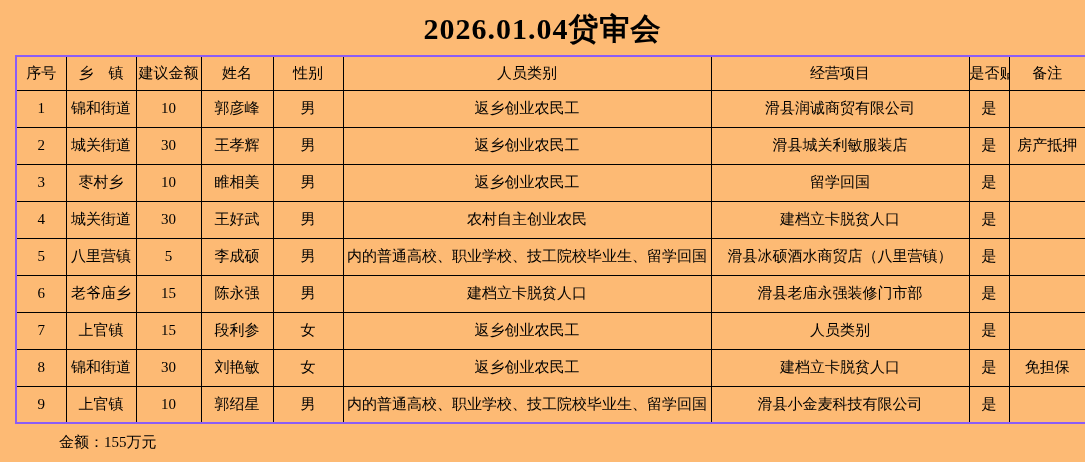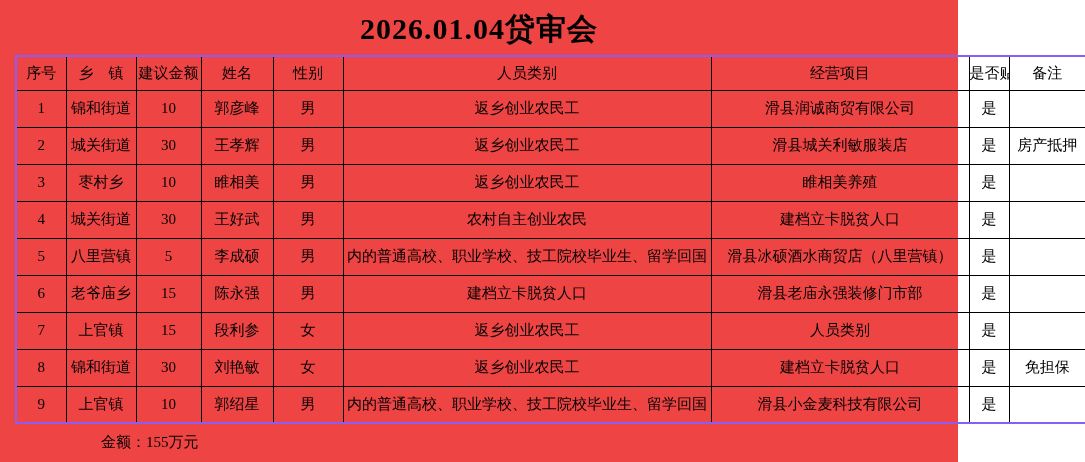--- a/index.html
+++ b/index.html
@@ -6,23 +6,23 @@
     margin: 0;
     padding: 0;
     background: #ffffff;
     width: 1085px;
     height: 462px;
     font-family: "Liberation Serif", "DejaVu Serif", serif;
     color: #000000;
     overflow: hidden;
   }
   .page {
-    width: 958px;
+    width: 1085px;
     height: 462px;
-    background: #ef4444;
+    background: #fdba74;
   }
   .title {
     text-align: center;
     font-size: 30px;
     font-weight: bold;
     letter-spacing: 1px;
     padding-top: 11px;
     height: 36px;
     line-height: 36px;
   }
@@ -46,21 +46,21 @@
     overflow: hidden;
   }
   table.loan-table thead tr { height: 34px; }
   table.loan-table tbody tr { height: 37px; }
   th.wrap {
     white-space: normal;
     line-height: 1.1;
     font-size: 15px;
   }
   .footer-note {
-    margin-left: 101px;
+    margin-left: 59px;
     margin-top: 9px;
     font-size: 15px;
   }
 </style>
 </head>
 <body>
 
 <div class="page">
 
   <div class="title">2026.01.04贷审会</div>
@@ -113,21 +113,21 @@
         <td>是</td>
         <td>房产抵押</td>
       </tr>
       <tr>
         <td>3</td>
         <td>枣村乡</td>
         <td>10</td>
         <td>睢相美</td>
         <td>男</td>
         <td>返乡创业农民工</td>
-        <td>睢相美养殖</td>
+        <td>留学回国</td>
         <td>是</td>
         <td></td>
       </tr>
       <tr>
         <td>4</td>
         <td>城关街道</td>
         <td>30</td>
         <td>王好武</td>
         <td>男</td>
         <td>农村自主创业农民</td>

